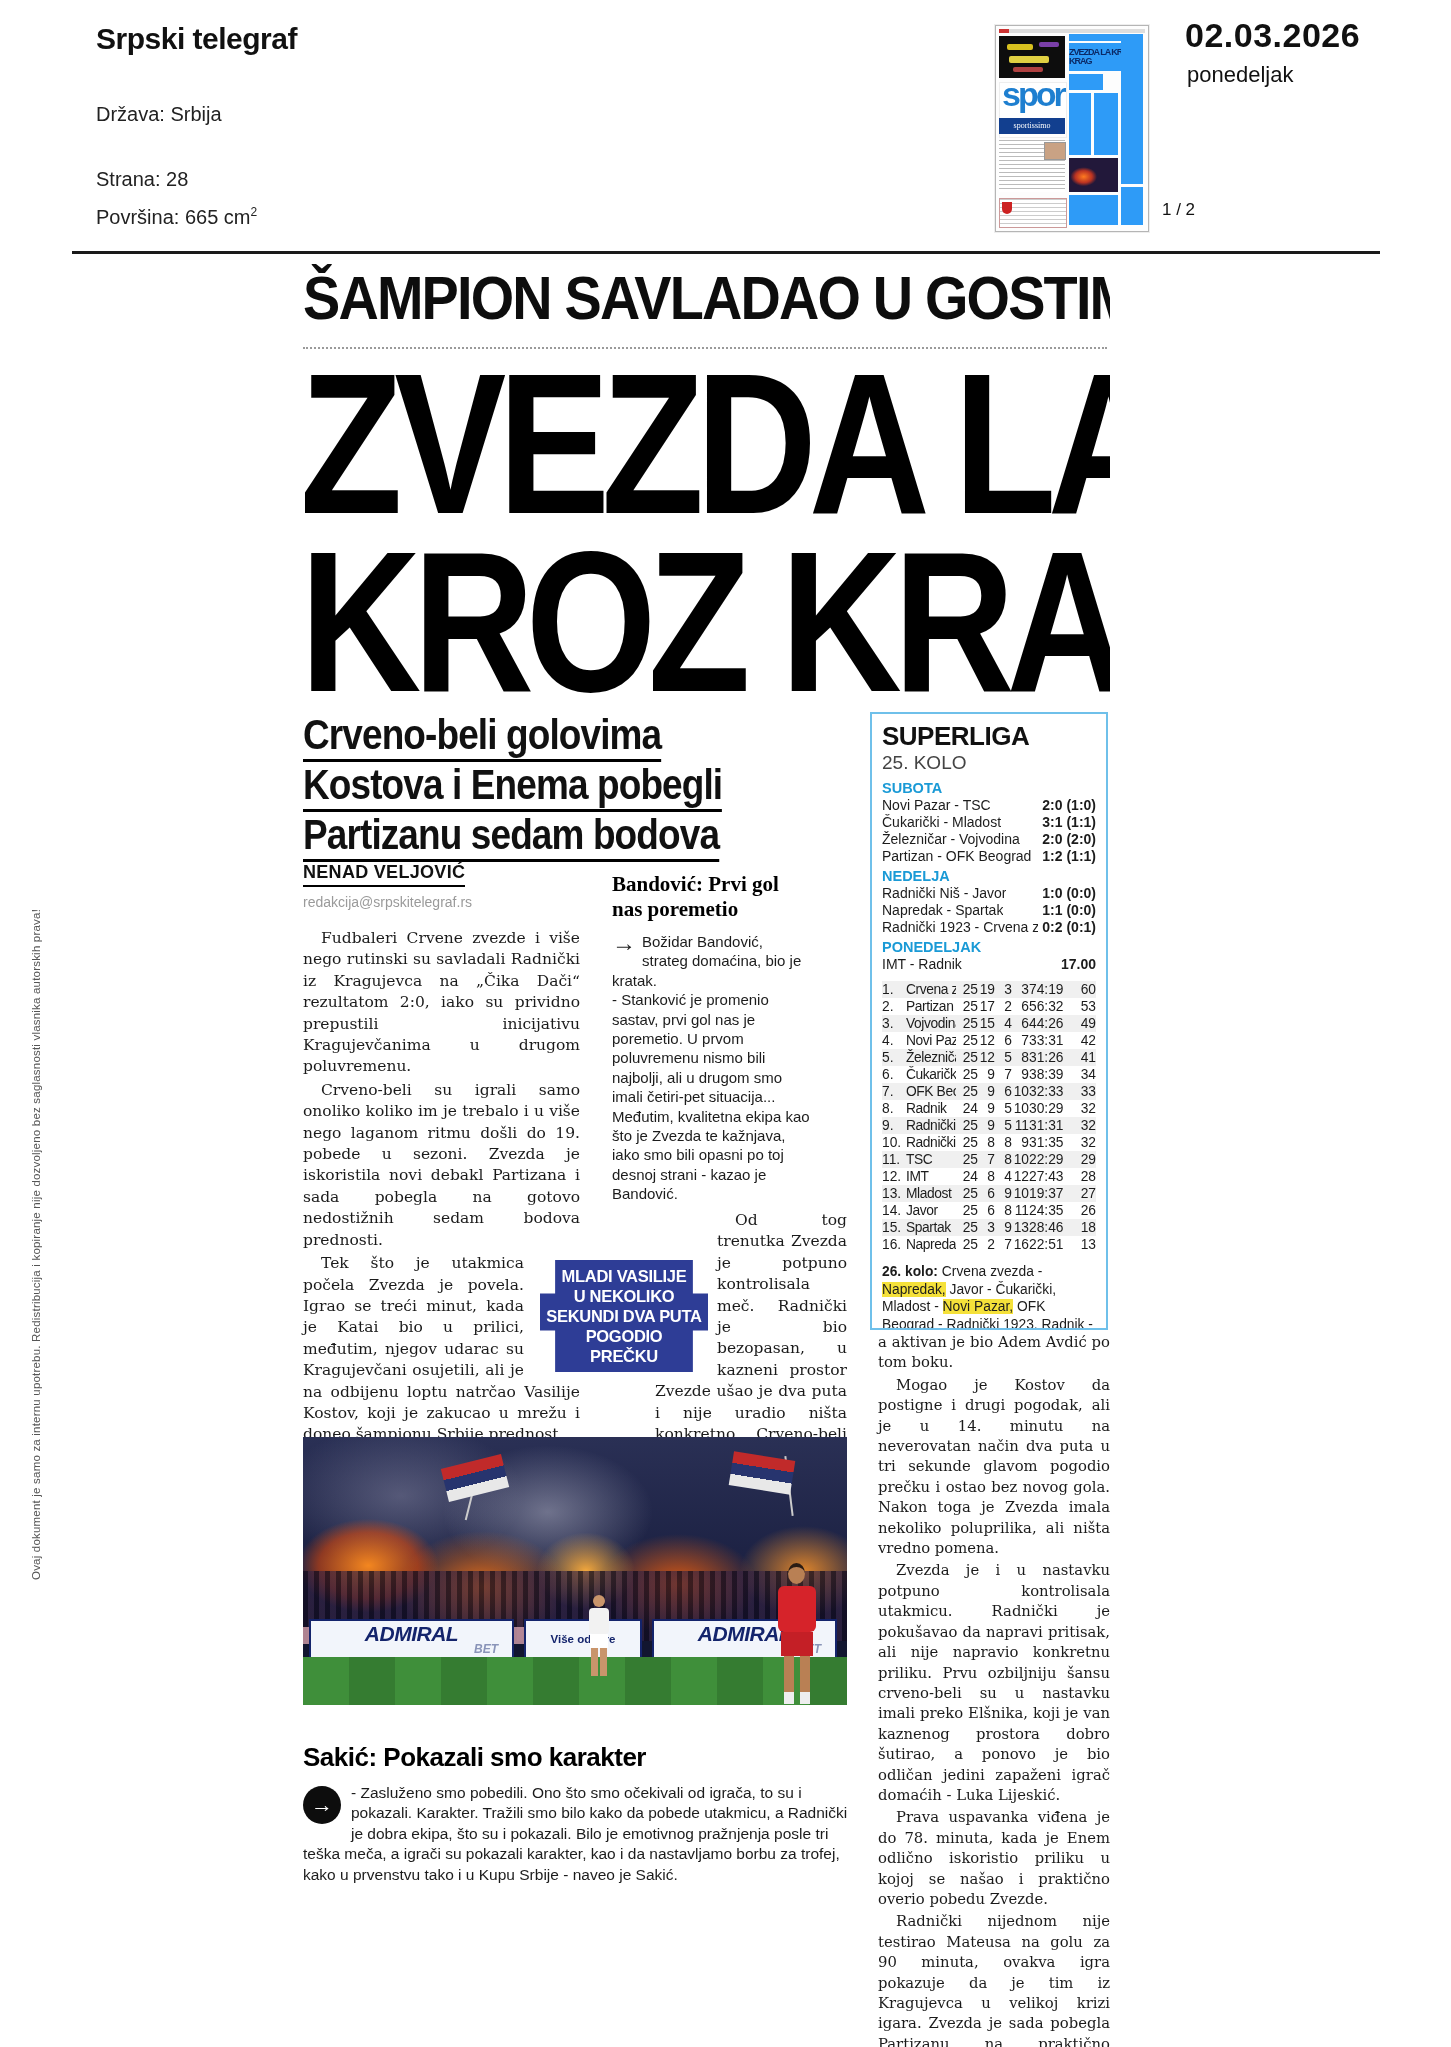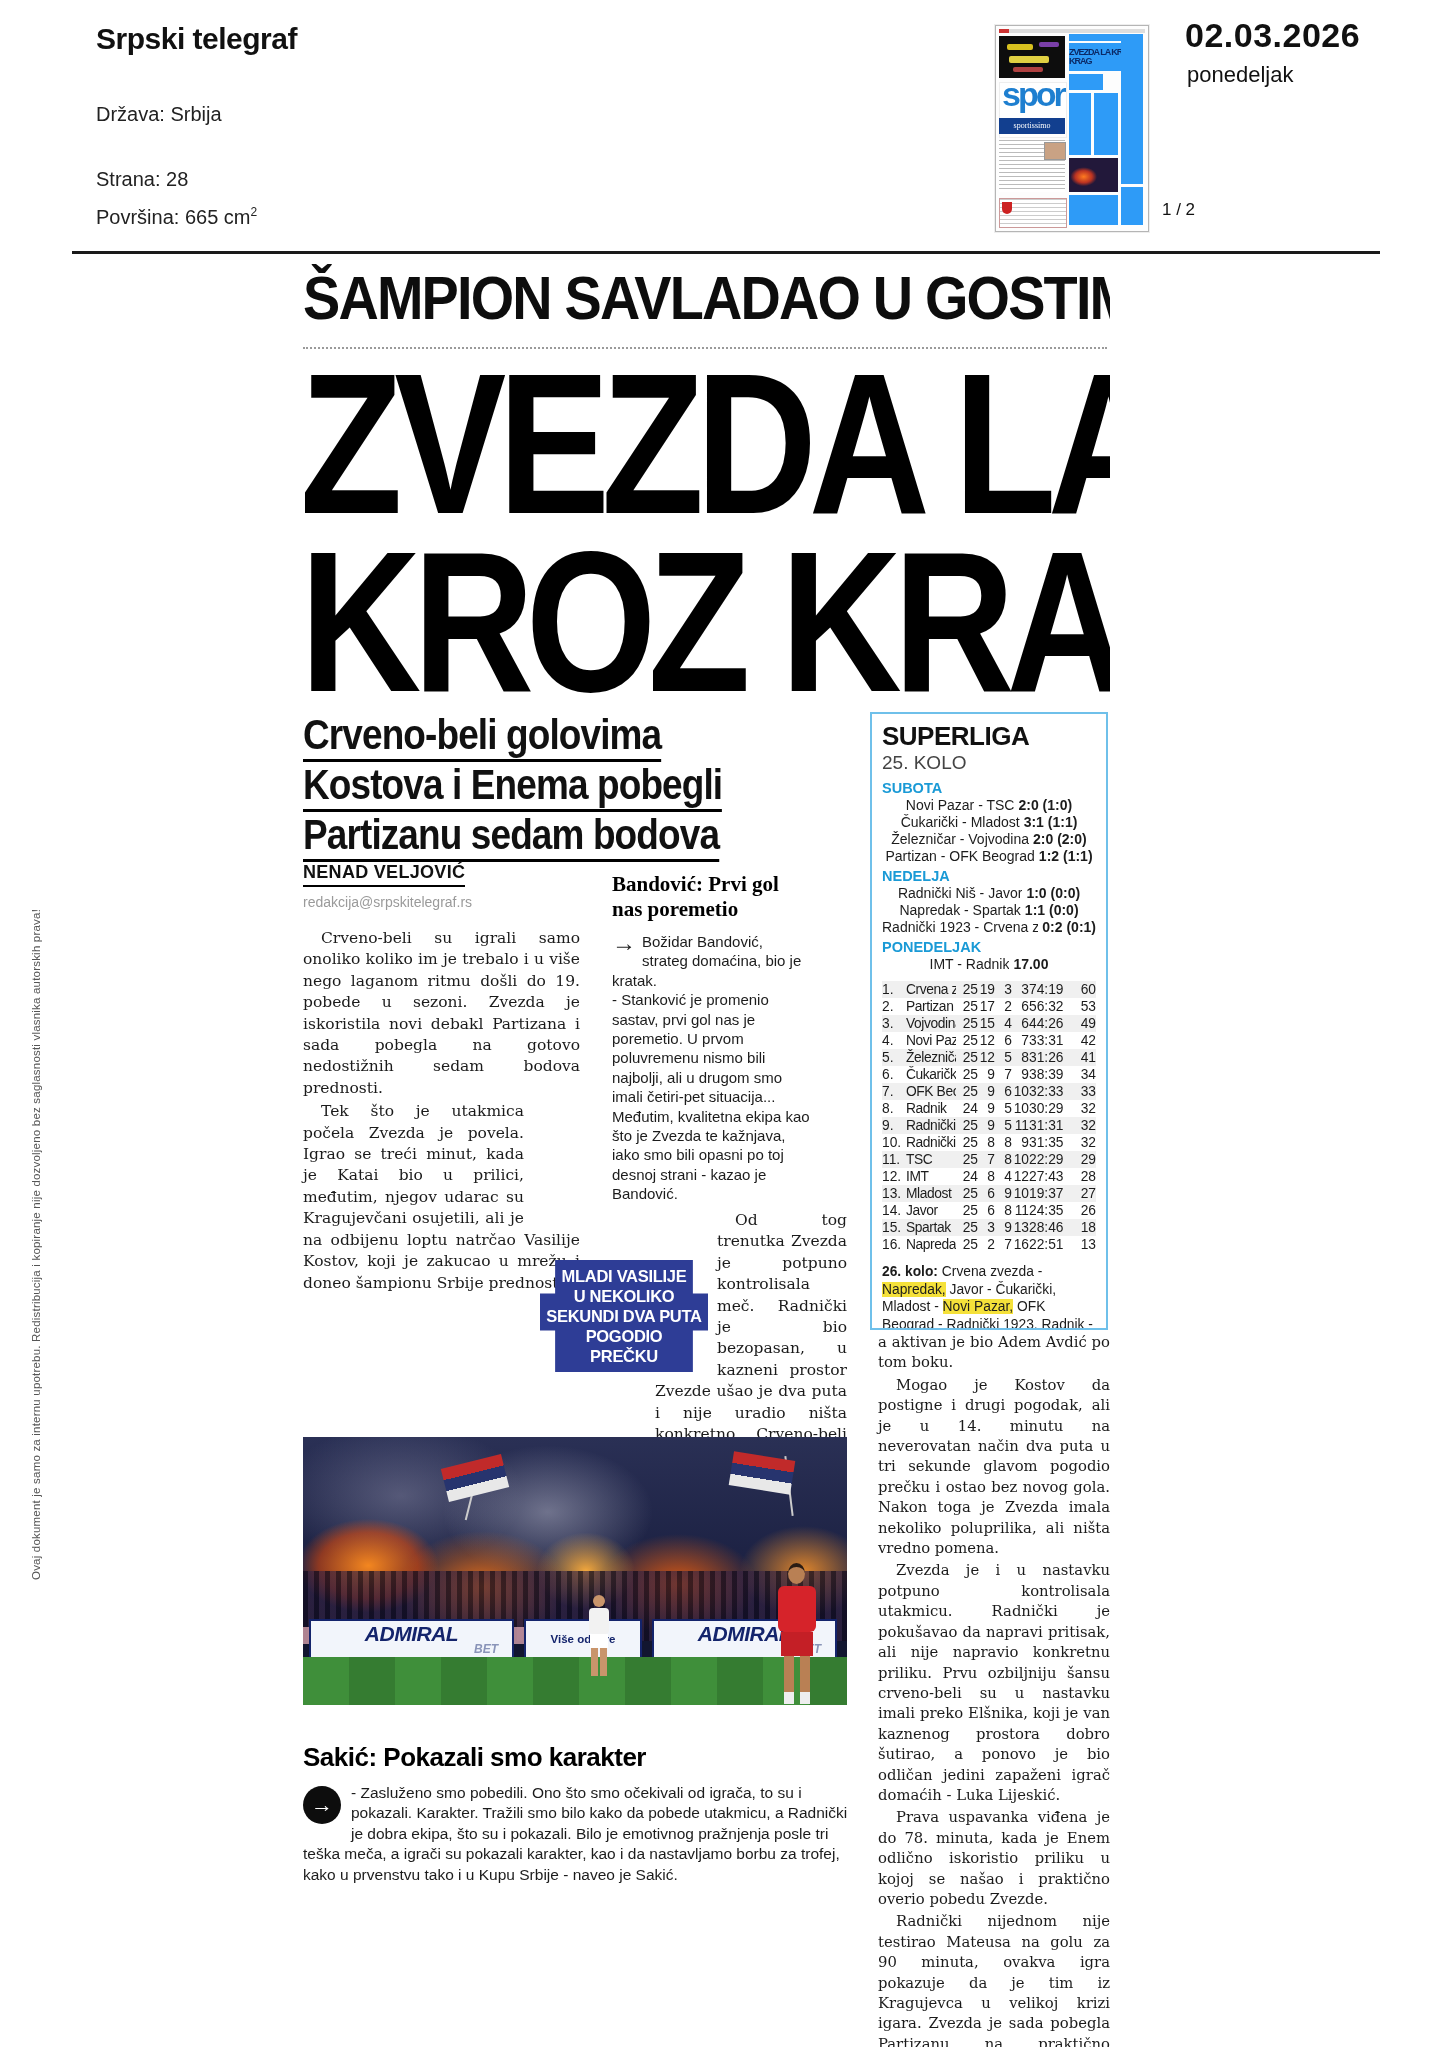--- a/index.html
+++ b/index.html
@@ -92,21 +92,21 @@
            clip-path:polygon(9% 0,91% 0,91% 30%,100% 30%,100% 63%,91% 63%,91% 100%,9% 100%,9% 63%,0 63%,0 30%,9% 30%);
            display:flex;flex-direction:column;align-items:center;justify-content:center;
            font-weight:700;font-size:16.5px;line-height:20px;text-align:center;letter-spacing:-.3px}
 
   
   .sl-box{left:870px;top:712px;width:238px;height:618px;border:2px solid #6fc0ea;
           box-sizing:border-box;padding:8px 10px;background:#fff;overflow:hidden}
   .sl-title{font-size:26px;font-weight:800;letter-spacing:-.5px;line-height:28px}
   .sl-round{font-size:19px;color:#444;margin:2px 0 6px 0}
   .day-label{font-size:14.5px;font-weight:700;color:#1a9ad6;margin:3px 0 1px 0}
-  .fx-row{display:flex;justify-content:center;font-size:14px;line-height:17px;color:#1c1c1c}
+  .fx-row{display:flex;justify-content:space-between;font-size:14px;line-height:17px;color:#1c1c1c}
   .fx-name{white-space:nowrap;overflow:hidden}
   .fx-score{font-weight:700;white-space:nowrap;margin-left:4px}
   .st-table{margin-top:8px}
   .st-row{display:flex;font-size:13.8px;line-height:17px;color:#1c1c1c;align-items:baseline}
   .st-row.odd{background:#f0f0f0}
   .st-pos{width:24px}
   .st-team{flex:1;white-space:nowrap;overflow:hidden;letter-spacing:-.4px}
   .st-n{width:17px;text-align:right}
   .st-n:nth-child(3){width:22px}
   .st-g{width:43px;text-align:left}
@@ -228,20 +228,21 @@
 <div class="abs subhead">
   <div class="line"><span>Crveno-beli golovima</span></div>
   <div class="line"><span>Kostova i Enema pobegli</span></div>
   <div class="line"><span>Partizanu sedam bodova</span></div>
 </div>
 
 <div class="abs author">NENAD VELJOVIĆ</div>
 <div class="abs email">redakcija@srpskitelegraf.rs</div>
 
 <div class="abs col1 serif bodycol">
+  <p>Fudbaleri Crvene zvezde i više nego rutinski su savladali Radnički iz Kragujevca na „Čika Dači“ rezultatom 2:0, iako su prividno prepustili inicijativu Kragujevčanima u drugom poluvremenu.</p>
   <p>Crveno-beli su igrali samo onoliko koliko im je trebalo i u više nego laganom ritmu došli do 19. pobede u sezoni. Zvezda je iskoristila novi debakl Partizana i sada pobegla na gotovo nedostižnih sedam bodova prednosti.</p>
   <p><span class="spacer-r"></span><span>Tek što je utakmica počela Zvezda je povela. Igrao se treći minut, kada je Katai bio u prilici, međutim, njegov udarac su Kragujevčani osujetili, ali je na odbijenu loptu natrčao Vasilije Kostov, koji je zakucao u mrežu i doneo šampionu Srbije prednost.</span></p>
 </div>
 
 <div class="abs bandovic">
   <div class="btitle">
     <div>Bandović: Prvi gol</div>
     <div>nas poremetio</div>
   </div>
   <div class="bquote">

